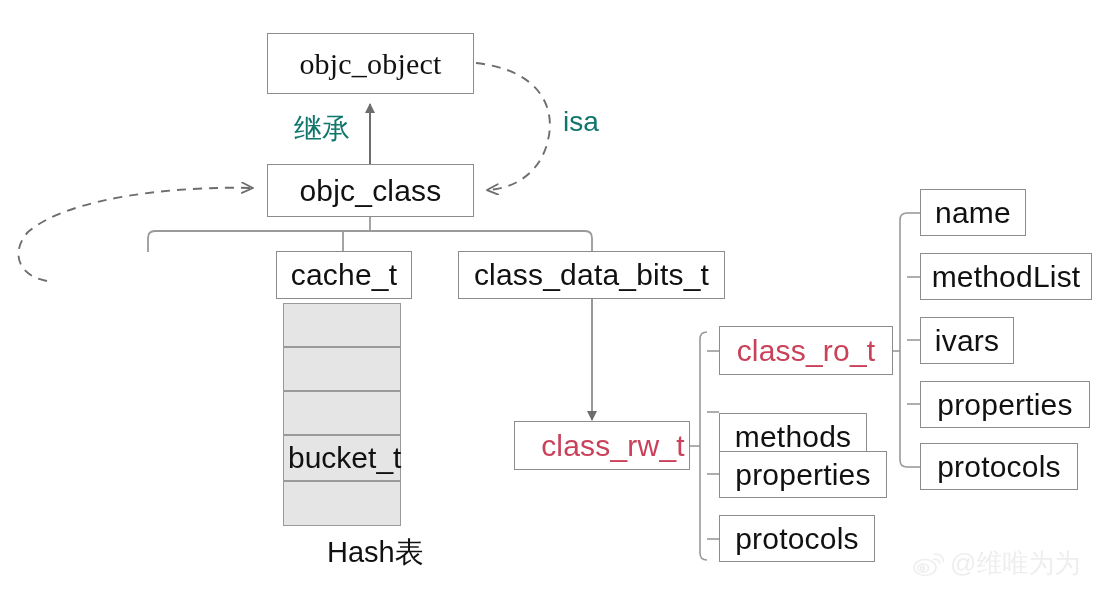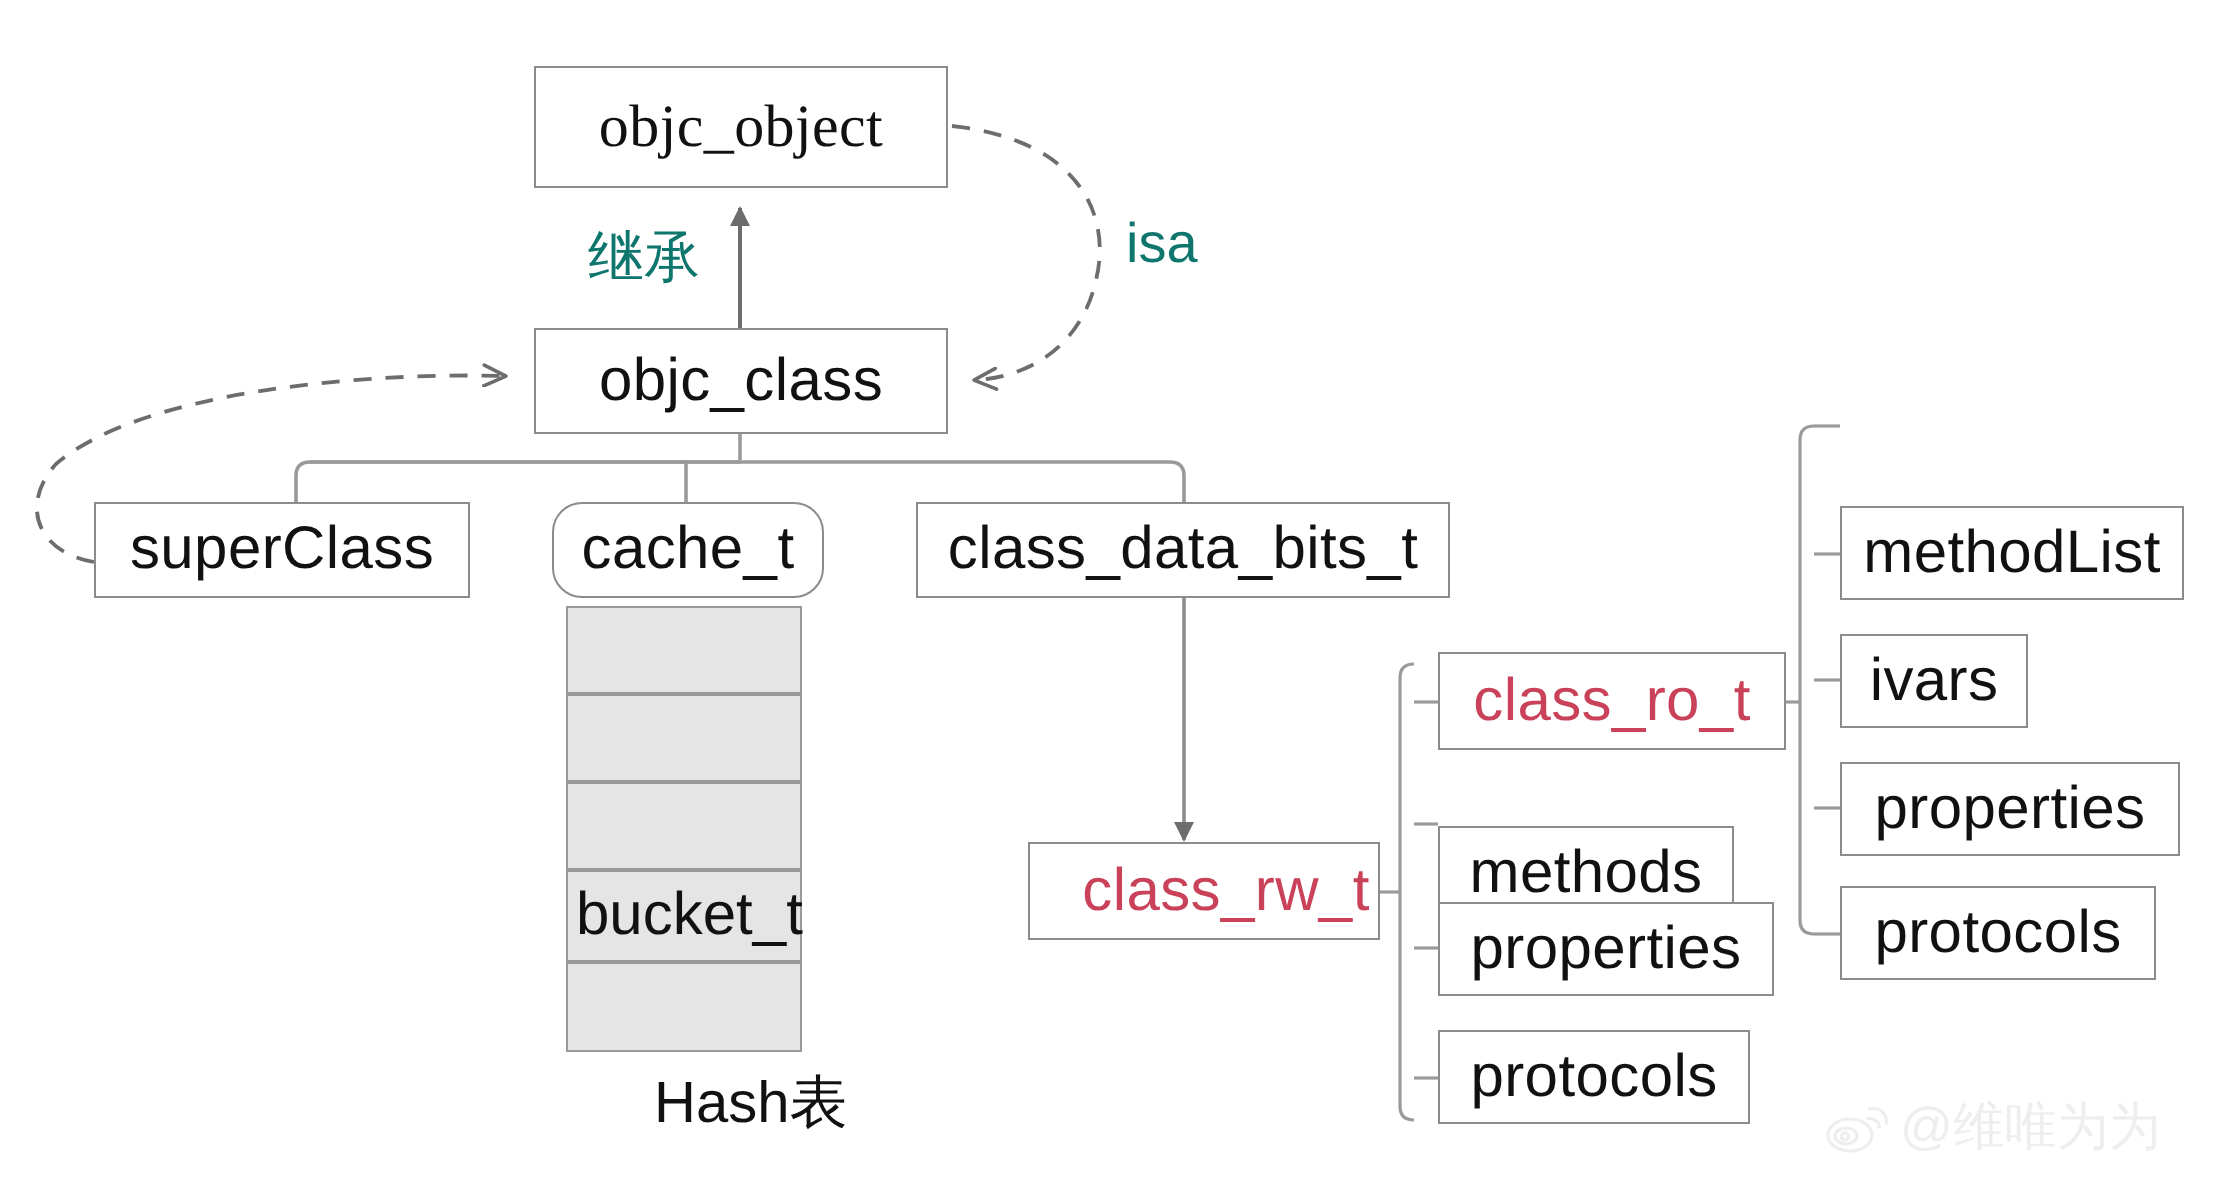--- a/index.html
+++ b/index.html
@@ -143,23 +143,22 @@
   </svg>
 
   <div class="node" style="left:267px; top:33px; width:207px; height:61px;font-family:Liberation Serif, serif;">objc_object</div>
 
   <div class="node" style="left:267px; top:164px; width:207px; height:53px;">objc_class</div>
 
   <div class="edge-label" style="left:294px; top:115px;">继承</div>
 
   <div class="edge-label" style="left:563px; top:108px;">isa</div>
 
-  <div class="node" style="left:47px; top:251px; width:188px; height:48px;">superClass</div>
-
-  <div class="node" style="left:276px; top:251px; width:136px; height:48px;border-radius:15px;">cache_t</div>
+
+  <div class="node" style="left:276px; top:251px; width:136px; height:48px;">cache_t</div>
 
   <div class="node" style="left:458px; top:251px; width:267px; height:48px;">class_data_bits_t</div>
 
   <div>
     <div class="cell" style="left:283px; top:303px; width:118px; height:44px;"></div>
     <div class="cell" style="left:283px; top:347px; width:118px; height:44px;"></div>
     <div class="cell" style="left:283px; top:391px; width:118px; height:44px;"></div>
     <div class="cell" style="left:283px; top:435px; width:118px; height:46px;">bucket_t</div>
     <div class="cell" style="left:283px; top:481px; width:118px; height:45px;"></div>
   </div>
@@ -169,20 +168,21 @@
   <div class="node red" style="left:514px; top:421px; width:176px; height:49px;padding-left:22px;">class_rw_t</div>
 
   <div class="node red" style="left:719px; top:326px; width:174px; height:49px;">class_ro_t</div>
 
   <div class="node" style="left:719px; top:389px; width:148px; height:47px;margin-top:24px;">methods</div>
 
   <div class="node" style="left:719px; top:451px; width:168px; height:47px;">properties</div>
 
   <div class="node" style="left:719px; top:515px; width:156px; height:47px;">protocols</div>
 
+  <div class="node" style="left:920px; top:189px; width:106px; height:47px;">name</div>
 
   <div class="node" style="left:920px; top:253px; width:172px; height:47px;">methodList</div>
 
   <div class="node" style="left:920px; top:317px; width:94px; height:47px;">ivars</div>
 
   <div class="node" style="left:920px; top:381px; width:170px; height:47px;">properties</div>
 
   <div class="node" style="left:920px; top:443px; width:158px; height:47px;">protocols</div>
 
   <div class="watermark" style="left:912px; top:546px;">

